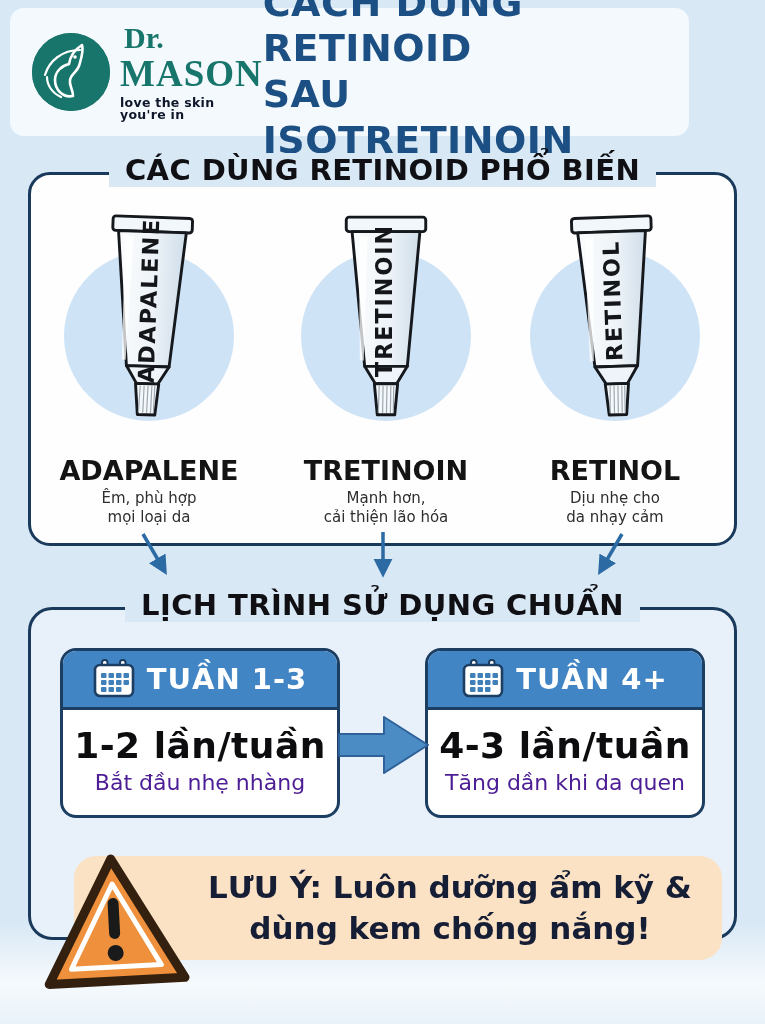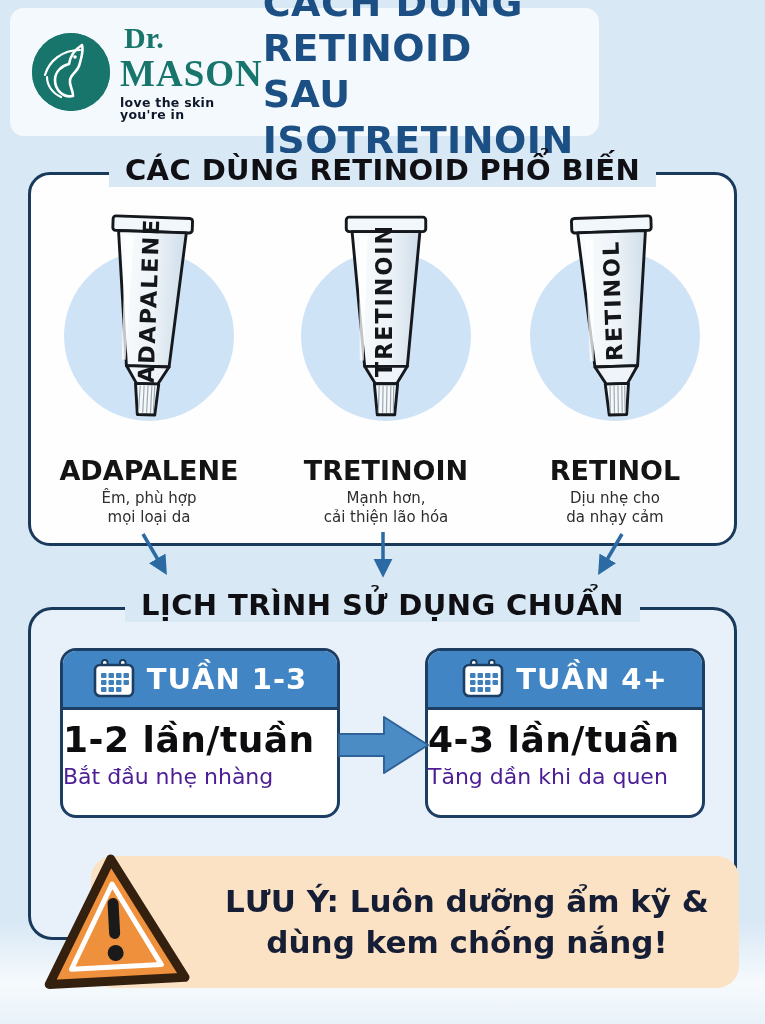--- a/index.html
+++ b/index.html
@@ -3,21 +3,21 @@
 <meta charset="utf-8">
 <style>
   html,body{margin:0;padding:0;}
   .page{
     position:relative; width:765px; height:1024px; overflow:hidden;
     background:linear-gradient(180deg,#d8e8f5 0%,#d8e8f5 90%,#f6fafd 96%,#e9f2f9 100%);
     font-family:"DejaVu Sans","Liberation Sans",sans-serif;
   }
   
   .header-card{
-    position:absolute; left:10px; top:8px; width:589px; height:128px;
+    position:absolute; left:10px; top:8px; width:679px; height:128px;
     background:#f4f9fd; border-radius:14px; box-sizing:border-box;
     display:flex; align-items:center; justify-content:space-between; padding:0 22px;
   }
   .brand{display:flex; align-items:center; gap:10px;}
   .brand-circle{width:78px; height:78px; border-radius:50%; background:#17756b; flex:0 0 auto;}
   .brand-text{font-family:"Liberation Serif","DejaVu Serif",serif; color:#17756b; line-height:1;}
   .brand-dr{font-size:30px; font-weight:bold; margin-left:4px;}
   .brand-name{font-size:37px; font-weight:bold; letter-spacing:1px; margin-top:2px;}
   .brand-tagline{font-family:"DejaVu Sans",sans-serif; font-size:12.5px; font-weight:bold; color:#0f172a; margin-top:5px; letter-spacing:0.3px;}
   .page-title{text-align:left; color:#1c5084; font-weight:800; font-size:38px; line-height:1.2; letter-spacing:0.5px;}
@@ -34,26 +34,26 @@
   .tube{position:relative; display:block; margin:0 auto;}
   .tube.t1{transform:rotate(2deg);} .tube.t3{transform:rotate(-2deg);}
   .product-name{position:relative; font-size:27px; font-weight:800; color:#141414; margin-top:6px;}
   .product-desc{position:relative; font-size:15px; color:#2e2e2e; line-height:1.24; margin-top:3px;}
   
   .flow-arrows{position:absolute; left:0; top:528px;}
   
   .card{position:absolute; top:38px; width:280px; height:170px; background:#fff; border:3px solid #1c3e63; border-radius:16px; overflow:hidden; box-sizing:border-box;}
   .card-a{left:29px;} .card-b{left:394px;}
   .card-header{height:56px; background:#4285c4; border-bottom:3px solid #1c3e63; display:flex; align-items:center; justify-content:center; gap:12px; color:#ffffff; font-size:29px; font-weight:800; letter-spacing:1px;}
-  .card-body{text-align:left; padding-top:9px;}
+  .card-body{text-align:center; padding-top:15px;}
   .freq{font-size:36px; font-weight:800; color:#0d0d10; letter-spacing:0.5px;}
   .note{font-size:22px; color:#4c1d95; margin-top:4px;}
   .big-arrow{position:absolute; left:338px; top:712px;}
   
-  .warning-box{position:absolute; left:91px; top:856px; width:648px; height:132px; background:#fbe2c4; border-radius:22px;}
+  .warning-box{position:absolute; left:74px; top:856px; width:648px; height:104px; background:#fbe2c4; border-radius:22px;}
   .warning-text{position:absolute; left:118px; right:14px; top:50%; transform:translateY(-50%); text-align:center; font-size:31px; font-weight:800; color:#161e36; line-height:1.32;}
   .warning-tri{position:absolute; left:38px; top:850px; transform:rotate(-3deg);}
   .hidden-defs{position:absolute; width:0; height:0;}
   svg text{font-family:"DejaVu Sans","Liberation Sans",sans-serif;}
 </style>
 </head>
 <body>
 
 <svg class="hidden-defs" aria-hidden="true">
   <defs>

